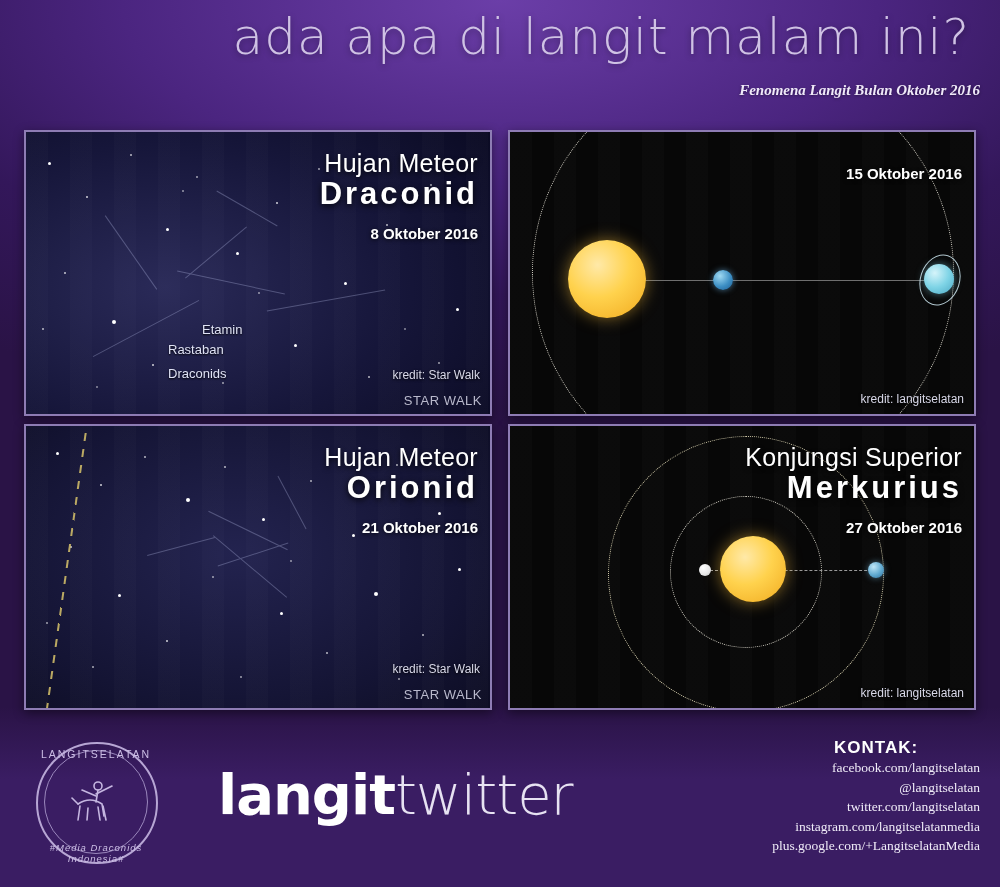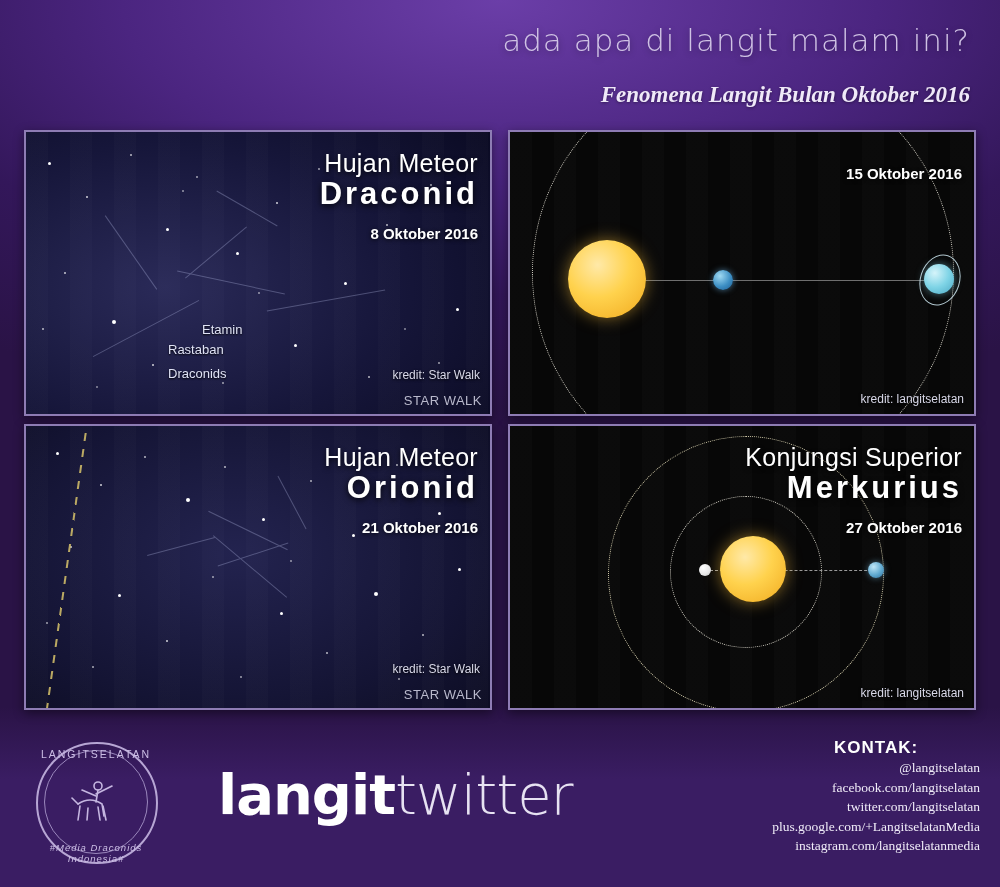--- a/index.html
+++ b/index.html
@@ -15,28 +15,28 @@
     background:
       radial-gradient(ellipse 900px 420px at 50% 0%, #6b3ea8 0%, #4b2580 42%, #33175a 70%, #2a1346 100%);
   }
   .poster:after{
     content:"";position:absolute;left:0;bottom:0;width:100%;height:180px;
     background:linear-gradient(to bottom, rgba(42,19,70,0) 0%, #3a1d63 40%, #3a1d63 100%);
   }
   
   .header{position:absolute;left:0;top:0;width:1000px;height:120px;z-index:5;}
   .main-title{
-    position:absolute;right:30px;top:22px;
-    font-size:31px;color:#cfc2e4;letter-spacing:1px;font-weight:300;
+    position:absolute;right:30px;top:8px;
+    font-size:50px;color:#cfc2e4;letter-spacing:1px;font-weight:300;
     text-shadow:0 2px 6px rgba(0,0,0,.35);
     font-family:"DejaVu Sans", sans-serif;
   }
   .subtitle{
-    position:absolute;right:30px;top:82px;
-    font-size:23px;color:#efe9f8;font-style:italic;font-weight:bold;
+    position:absolute;right:20px;top:82px;
+    font-size:15px;color:#efe9f8;font-style:italic;font-weight:bold;
     font-family:"Liberation Serif", serif;
     text-shadow:0 1px 3px rgba(0,0,0,.4);
   }
   
   .panel{
     position:absolute;overflow:hidden;
     border:2px solid #8e7cb4;
     box-shadow:0 3px 10px rgba(0,0,0,.45);
     z-index:4;
   }
@@ -264,19 +264,19 @@
       </g>
     </svg>
   </div>
 
   <div class="brand">
     <b>langit</b><span class="thin">twitter</span>
   </div>
 
   <div class="kontak">
     <div class="k-title">KONTAK:</div>
+    <div class="k-line">facebook.com/langitselatan</div>
     <div class="k-line">@langitselatan</div>
-    <div class="k-line">facebook.com/langitselatan</div>
     <div class="k-line">twitter.com/langitselatan</div>
+    <div class="k-line">instagram.com/langitselatanmedia</div>
     <div class="k-line">plus.google.com/+LangitselatanMedia</div>
-    <div class="k-line">instagram.com/langitselatanmedia</div>
   </div>
 </div>
 
 </body></html>

